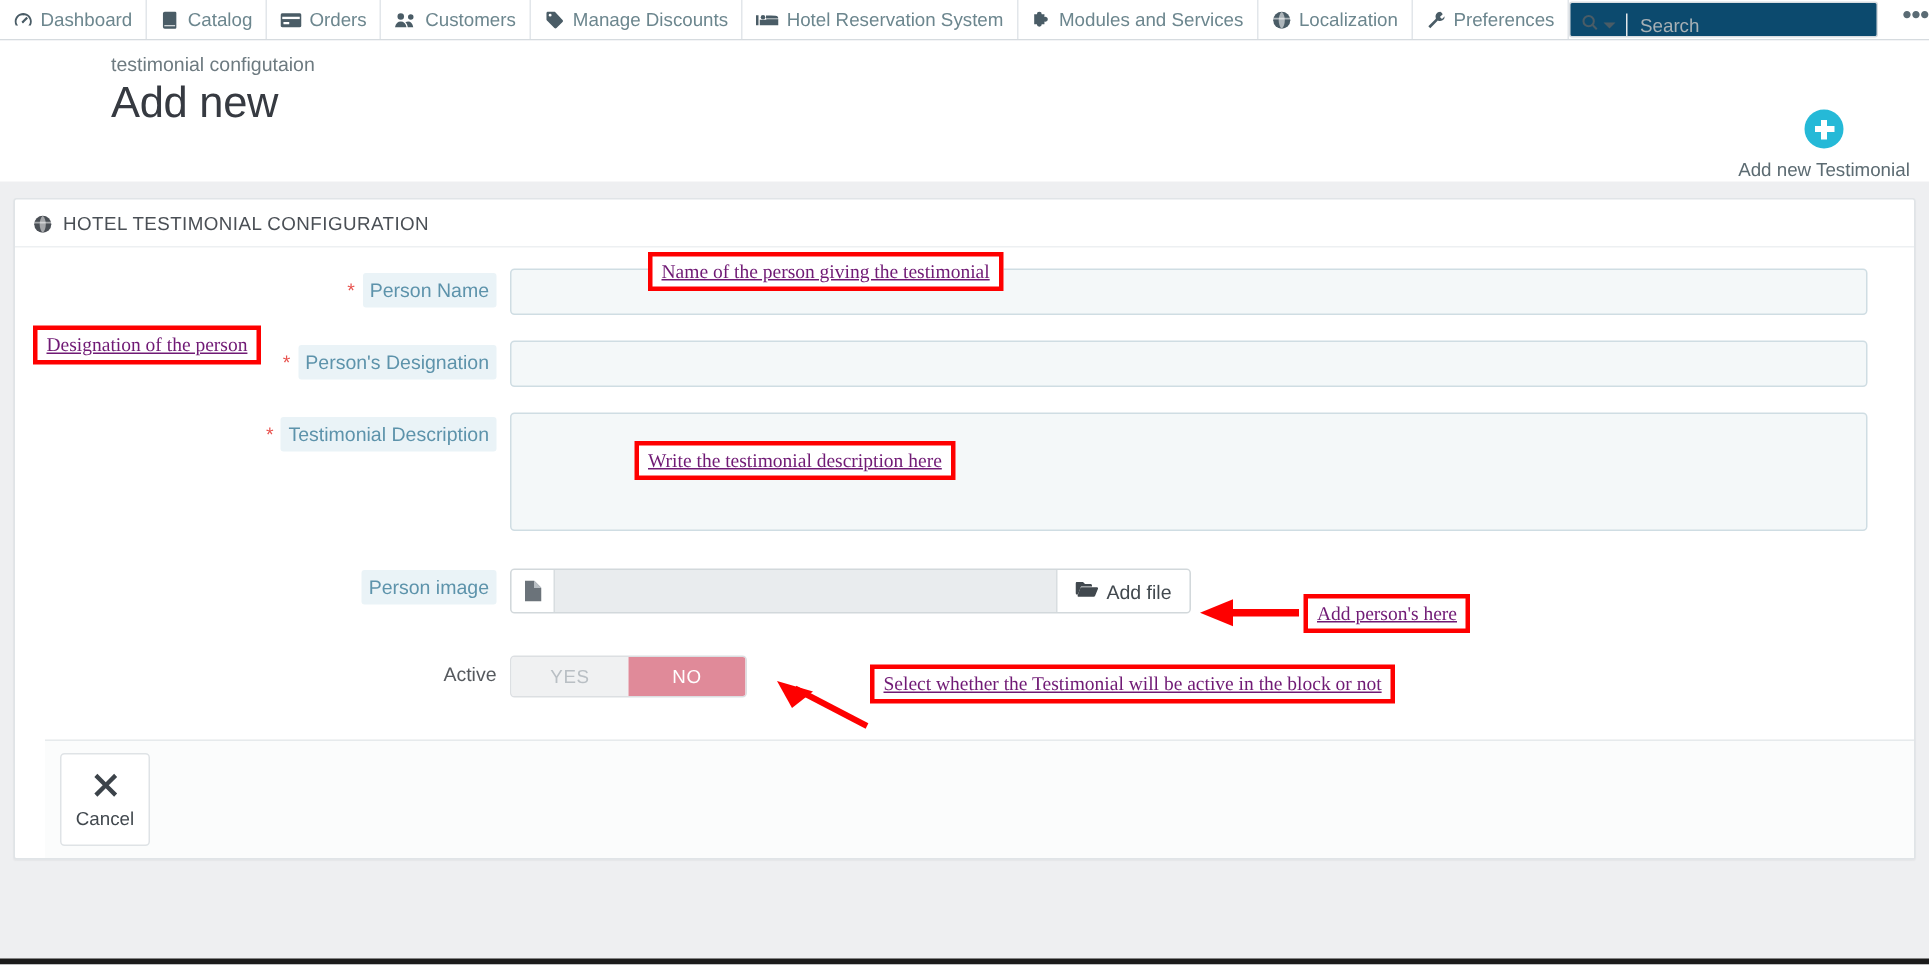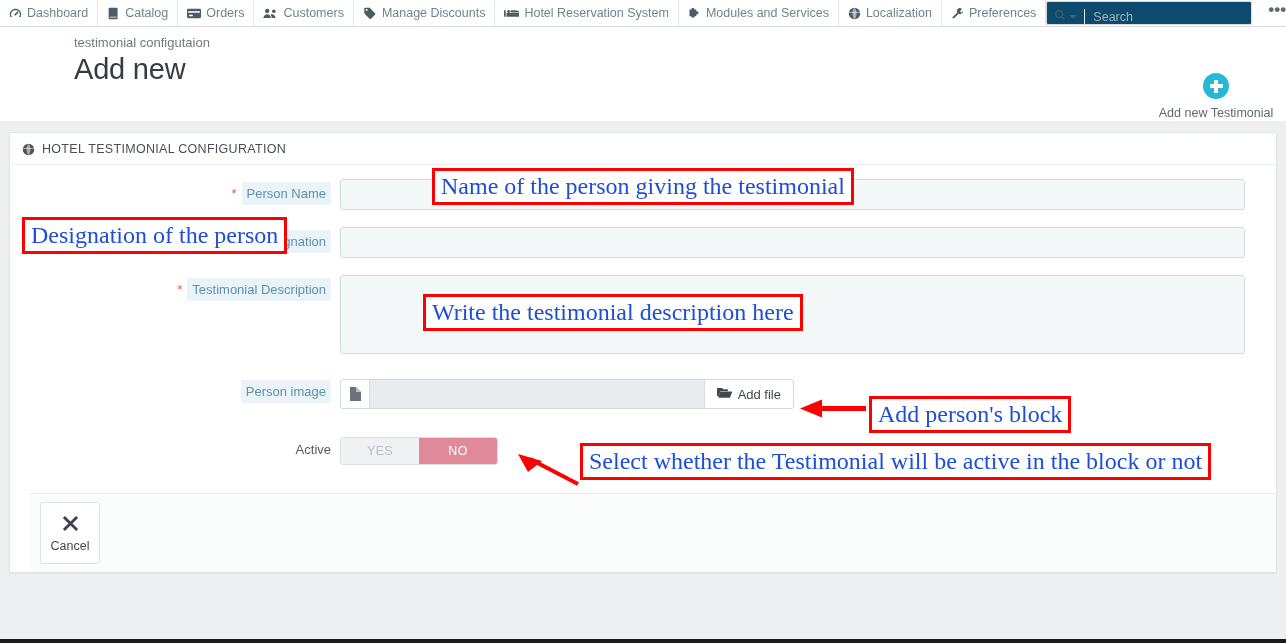--- a/index.html
+++ b/index.html
@@ -338,27 +338,28 @@
     padding: 4px 2px;
   }
   .footer-btn .fbicon { color: #3c434a; display: block; }
   .footer-btn.save .fbicon { color: #4a5a6b; }
 
   
   .anno {
     position: absolute;
     border: 3px solid #fe0000;
     background: #ffffff;
-    color: #1d4ed8;
+    color: #701a75;
     font-family: "Liberation Serif", serif;
-    font-size: 24px;
+    font-size: 13px;
     line-height: 1;
     padding: 3px 6px 4px 6px;
     white-space: nowrap;
     z-index: 40;
+    text-decoration: underline;
   }
   .anno-arrow {
     position: absolute;
     z-index: 40;
   }
   .bottom-bar {
     position: absolute;
     left: 0; right: 0; bottom: 0;
     height: 4px;
     background: #1b1b1b;
@@ -585,21 +586,21 @@
 
   </div>
 </div>
 
 <div class="anno" style="left:432px; top:168px;">Name of the person giving the testimonial</div>
 
 <div class="anno" style="left:22px; top:217px;">Designation of the person</div>
 
 <div class="anno" style="left:423px; top:294px;">Write the testimonial description here</div>
 
-<div class="anno" style="left:869px; top:396px;">Add person's block</div>
+<div class="anno" style="left:869px; top:396px;">Add person's here</div>
 
 <div class="anno" style="left:580px; top:443px;">Select whether the Testimonial will be active in the block or not</div>
 
 <svg class="anno-arrow" style="left:800px; top:396px;" width="66" height="26" viewBox="0 0 66 26">
   <g fill="#fe0000">
     <rect x="18" y="10" width="48" height="5"></rect>
     <path d="M0 12.5 22 3.5v18z"></path>
   </g>
 </svg>
 

